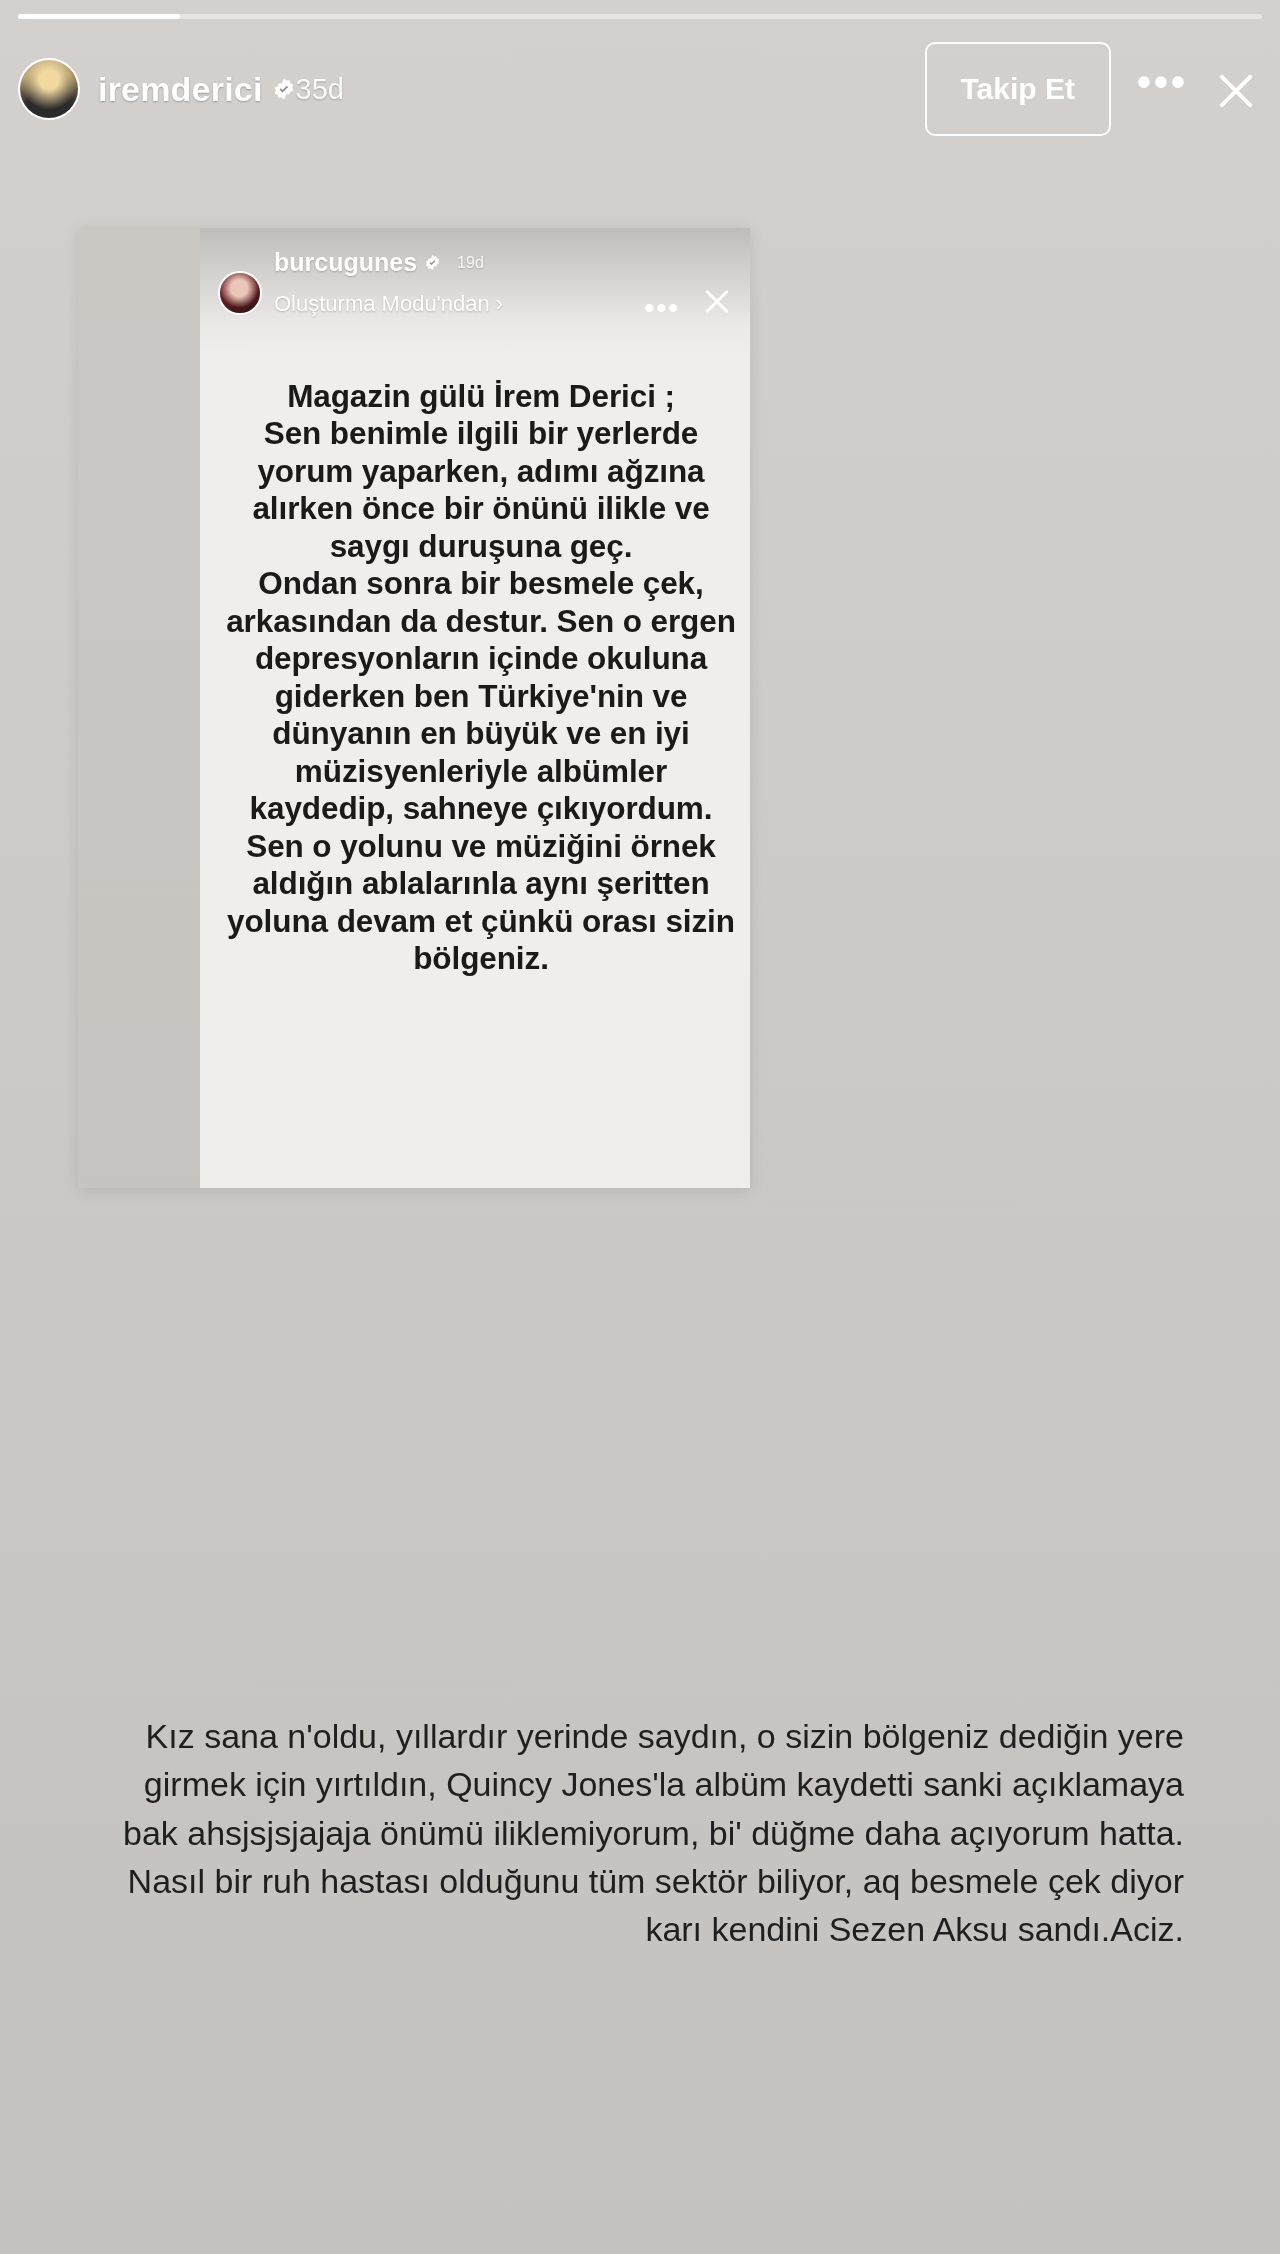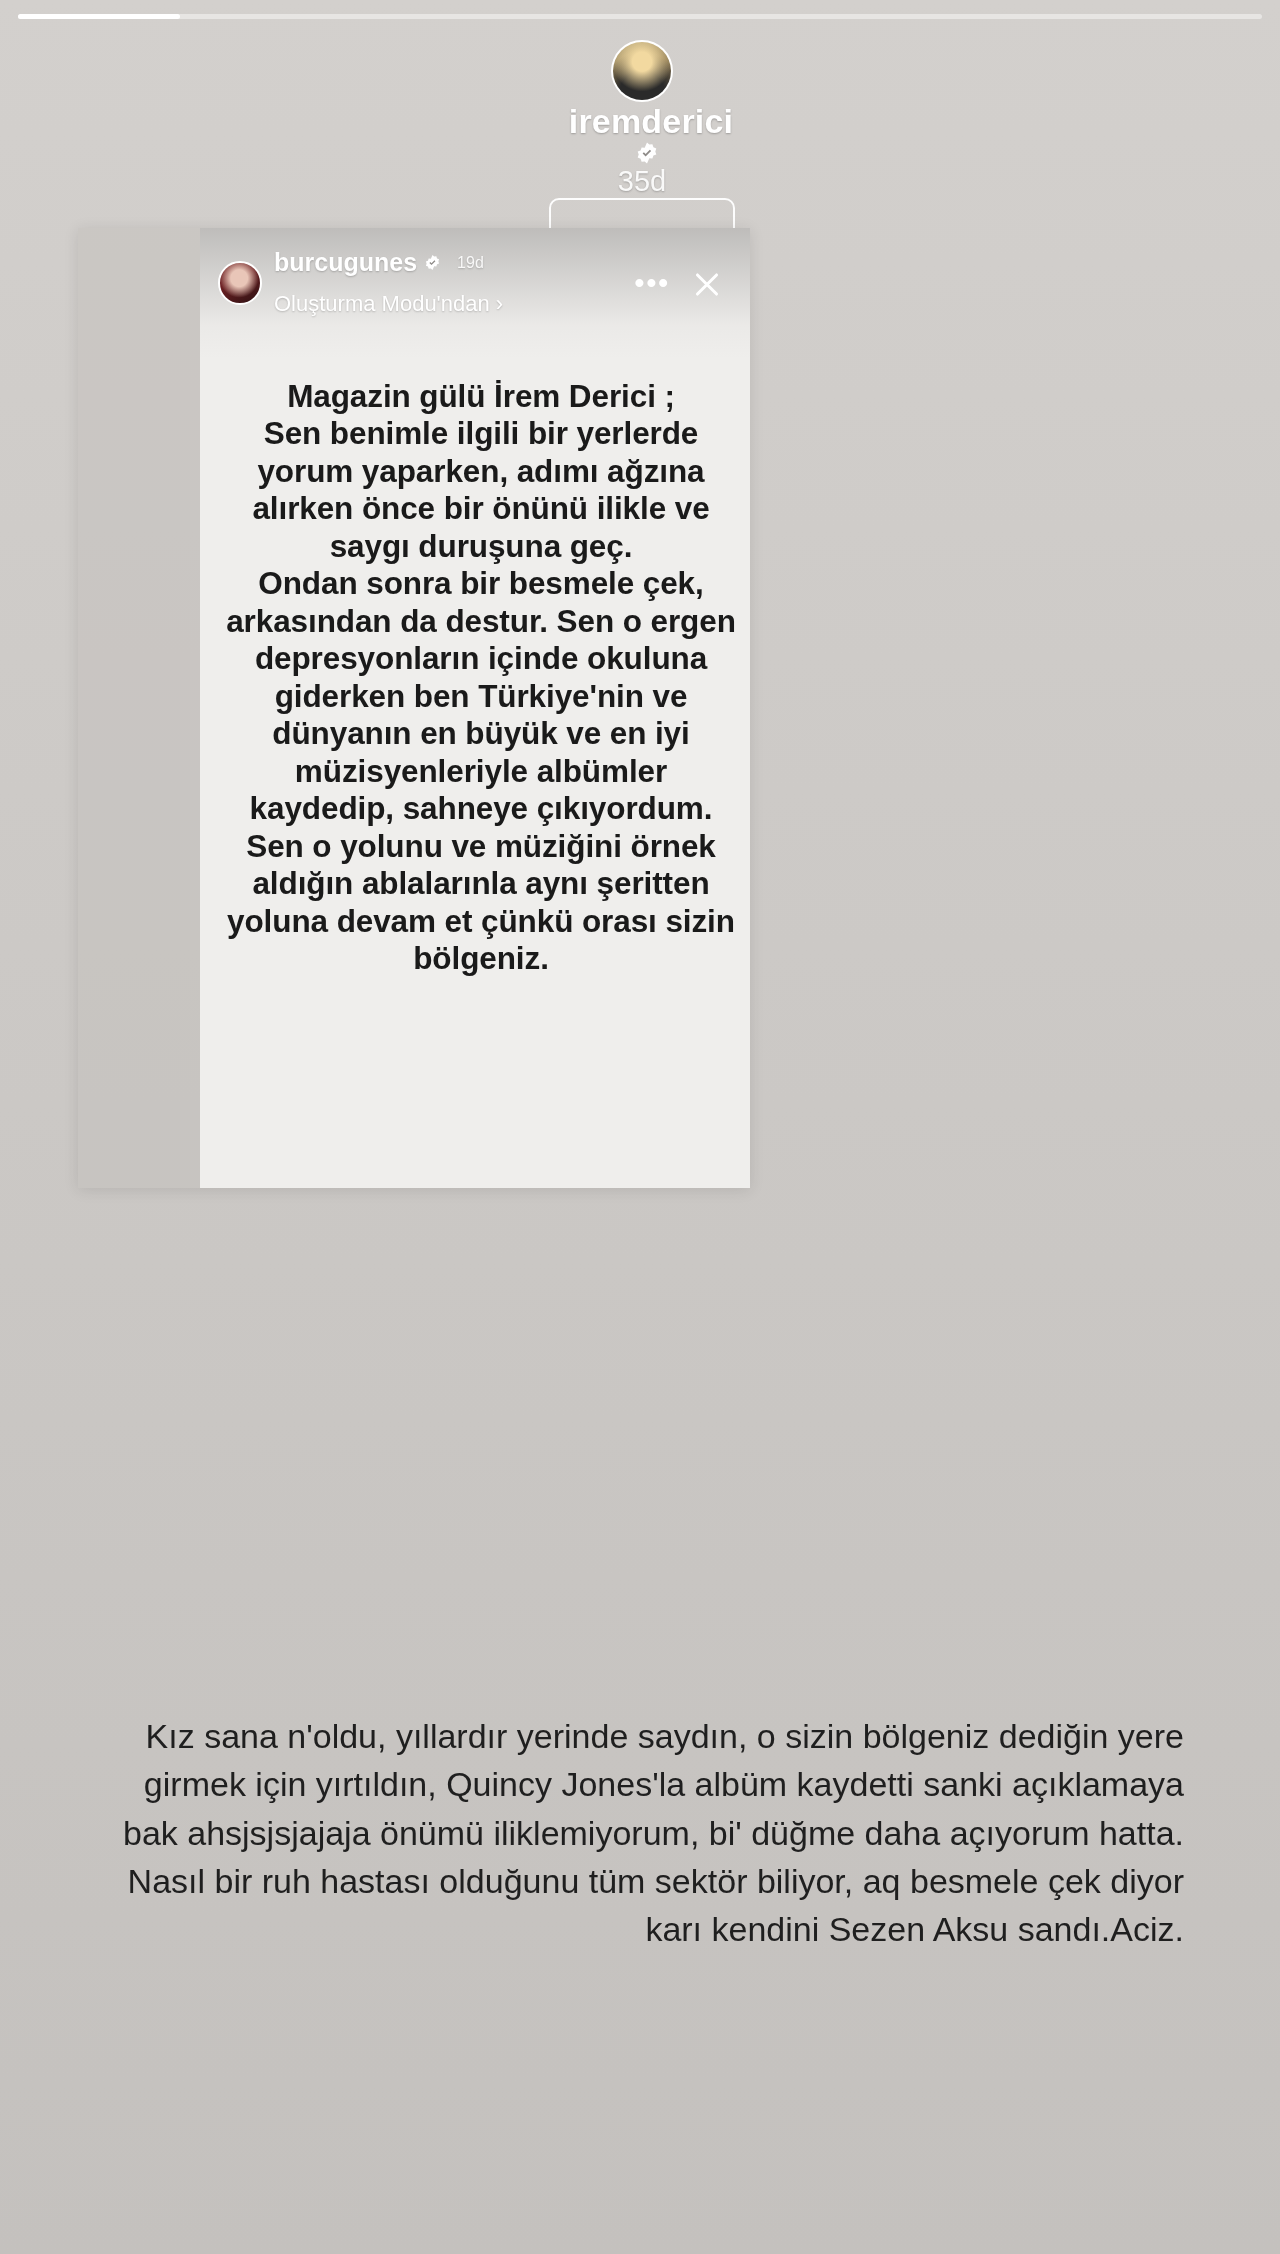--- a/index.html
+++ b/index.html
@@ -34,27 +34,26 @@
   .progress-fill {
     height: 100%;
     width: 13%;
     border-radius: 3px;
     background: #ffffff;
   }
 
   
   .header {
     position: absolute;
-    top: 40px;
+    top: 54px;
     left: 18px;
     right: 14px;
     height: 70px;
     display: flex;
     align-items: center;
-    flex-direction: column;
   }
   .avatar-ring {
     width: 62px;
     height: 62px;
     border-radius: 50%;
     padding: 2px;
     background: #ffffff;
     box-sizing: border-box;
     flex: 0 0 auto;
   }
@@ -154,23 +153,23 @@
   .reshare-topshade {
     position: absolute;
     left: 0; top: 0; right: 0;
     height: 130px;
     background: linear-gradient(180deg, rgba(150,148,146,0.55) 0%, rgba(210,208,206,0.15) 75%, rgba(239,238,236,0) 100%);
   }
   .reshare-header {
     position: absolute;
     top: 22px;
     left: 18px;
-    right: 22px;
+    right: 12px;
     display: flex;
-    align-items: center;
+    align-items: flex-end;
   }
   .r-avatar {
     width: 44px; height: 44px;
     border-radius: 50%;
     flex: 0 0 auto;
     border: 2px solid #ffffff;
     box-sizing: border-box;
     background:
       radial-gradient(circle at 48% 38%, #e9c6b8 0 26%, rgba(233,198,184,0) 60%),
       linear-gradient(150deg, #7b2f2f 0%, #6b1f22 40%, #2d1113 100%);

